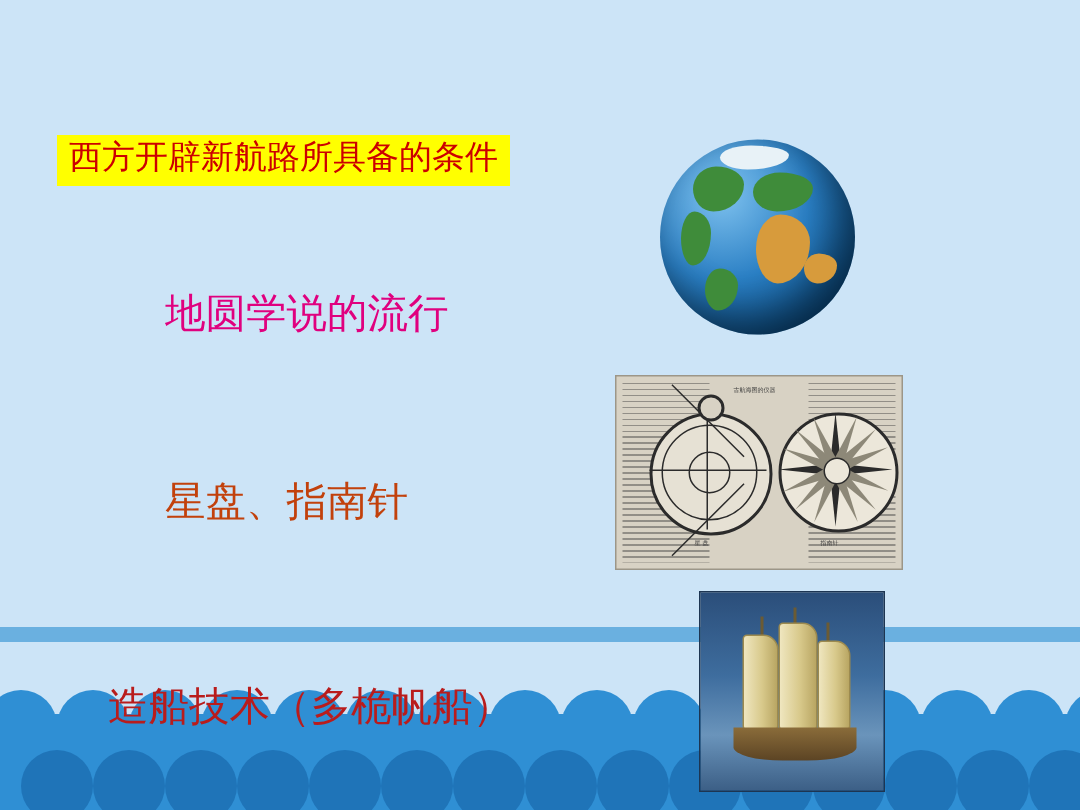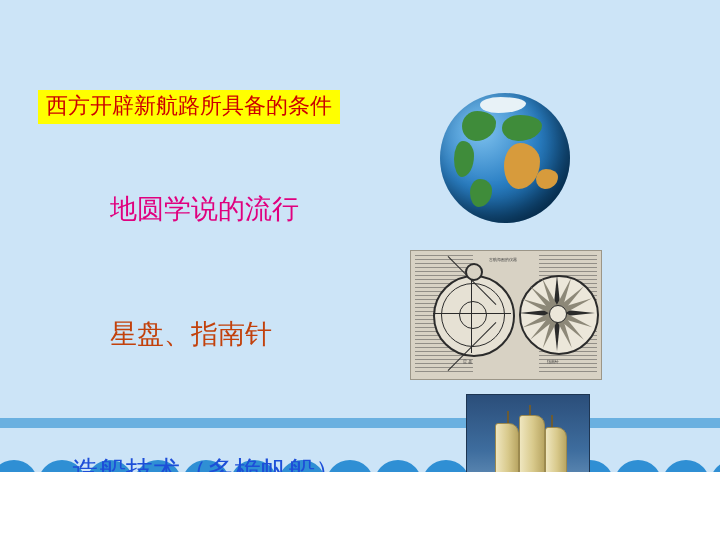--- a/index.html
+++ b/index.html
@@ -8,21 +8,21 @@
   }
   body {
     width: 720px;
     height: 540px;
     overflow: hidden;
     font-family: "DejaVu Sans", sans-serif;
   }
   #slide {
     position: relative;
     width: 720px;
-    height: 472px;
+    height: 540px;
     background: #cce4f7;
     overflow: hidden;
   }
   
   .band {
     position: absolute;
     left: 0;
     width: 720px;
     background: #2f8fd4;
   }
@@ -76,21 +76,21 @@
   .line-text {
     position: absolute;
     color: #e0007f;
     font-size: 27px;
     font-family: "DejaVu Serif", serif;
     white-space: nowrap;
     margin-top: 16px;
   }
   #line-1 { left: 110px; top: 175px; color: #e0007f; }
   #line-2 { left: 110px; top: 300px; color: #c2410c; }
-  #line-3 { left: 72px;  top: 437px; color: #1d4ed8; }
+  #line-3 { left: 72px;  top: 437px; color: #b91c1c; }
 
   
   .picture {
     position: absolute;
     overflow: hidden;
   }
 
   
   #img-globe {
     left: 435px;

